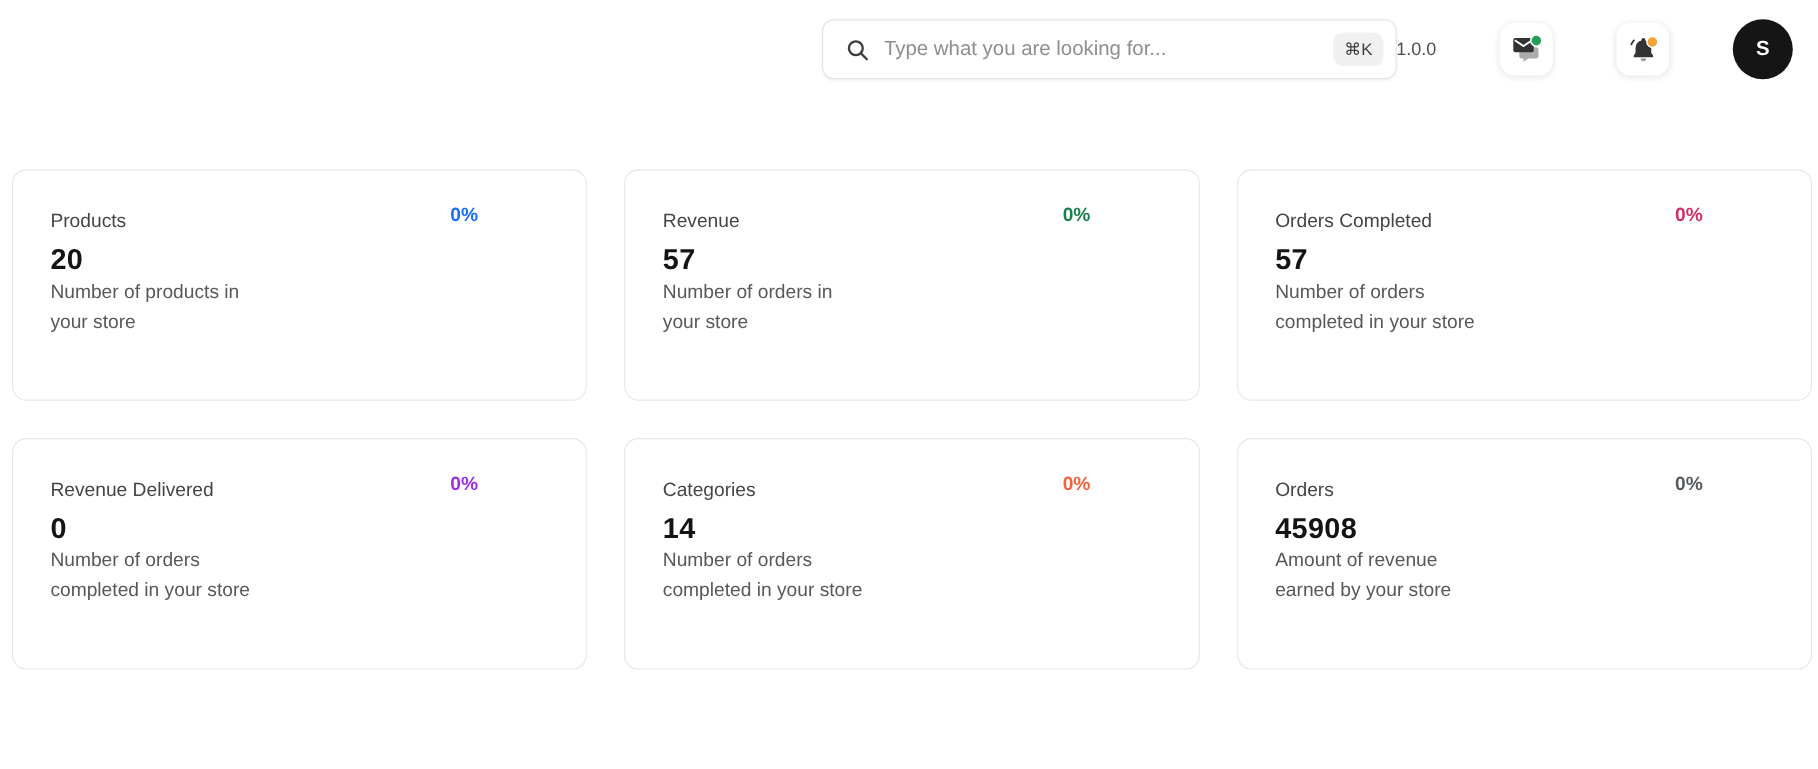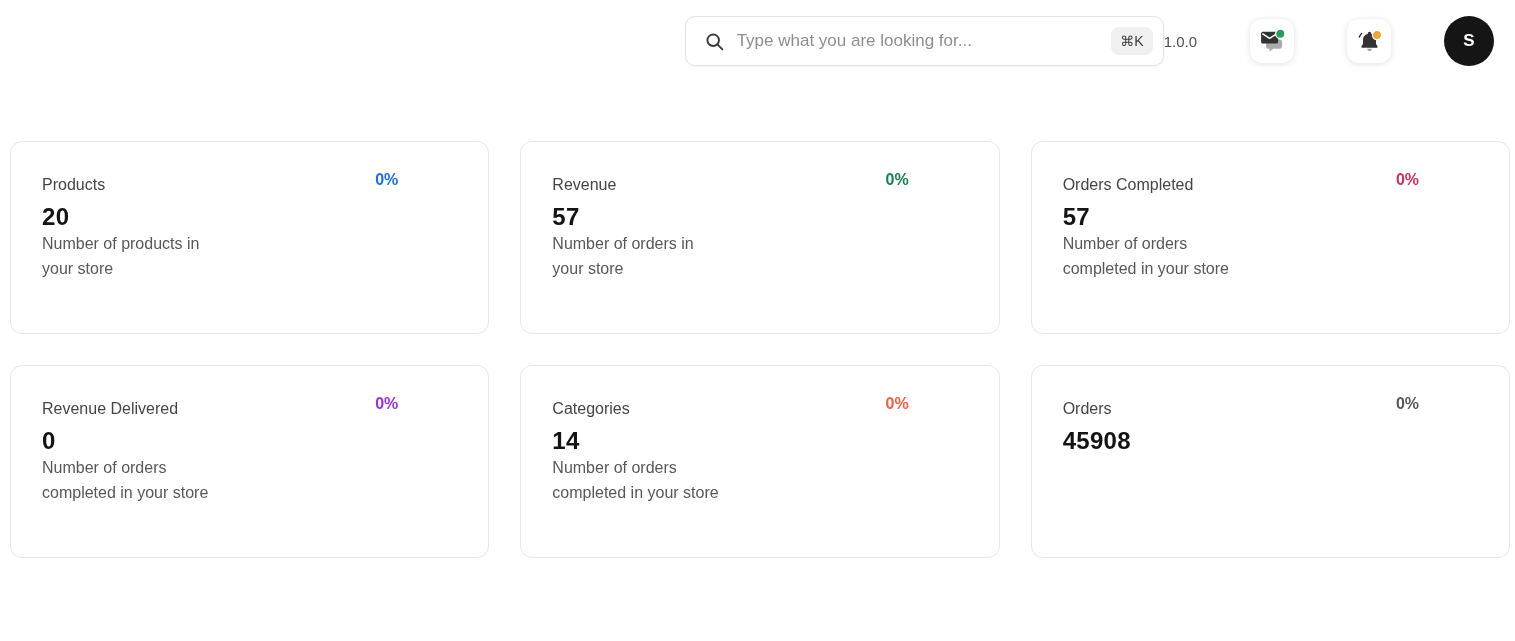--- a/index.html
+++ b/index.html
@@ -187,15 +187,17 @@
     <div class="card-desc">Number of orders
 completed in your store</div>
   </div>
 
   <div class="card">
     <div class="card-top">
       <span class="card-label">Orders</span>
       <span class="card-percent" style="color: rgb(85, 89, 94);">0%</span>
     </div>
     <div class="card-value">45908</div>
+    <div class="card-desc">Amount of revenue
+earned by your store</div>
   </div>
 
 </div>
 
 </body></html>

